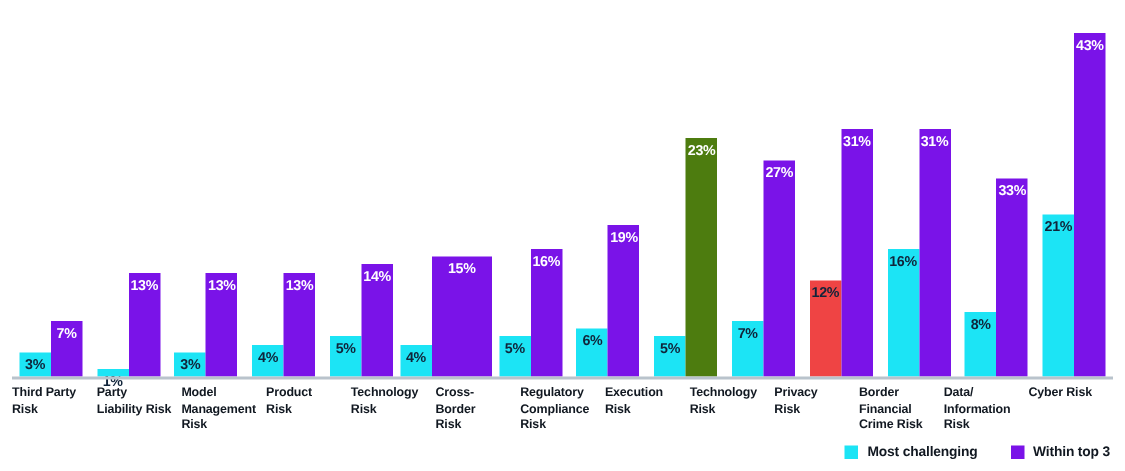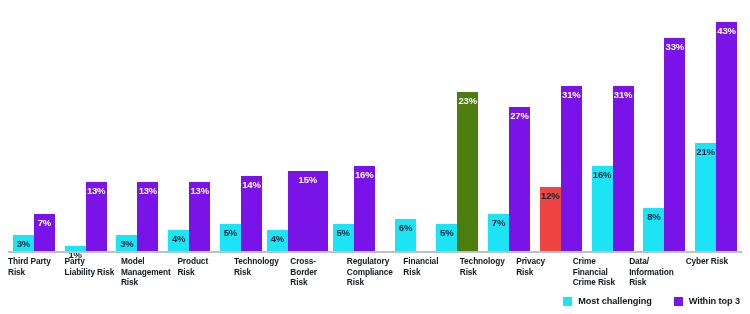--- a/index.html
+++ b/index.html
@@ -192,20 +192,23 @@
           <span class="bar-label">5%</span>
         </div>
         <div class="bar bar-top3" style="height: 85px; background: rgb(122, 19, 232);">
           <span class="bar-label">16%</span>
         </div>
       </div>
       <div class="category-group">
         <div class="bar bar-most" style="height: 32px; background: rgb(28, 228, 245);">
           <span class="bar-label">6%</span>
         </div>
+        <div class="bar bar-top3" style="height: 101px; background: rgb(122, 19, 232);">
+          <span class="bar-label">19%</span>
+        </div>
       </div>
       <div class="category-group">
         <div class="bar bar-most" style="height: 27px; background: rgb(28, 228, 245);">
           <span class="bar-label">5%</span>
         </div>
         <div class="bar bar-top3" style="height: 159px; background: #4d7c0f;">
           <span class="bar-label">23%</span>
         </div>
       </div>
       <div class="category-group">
@@ -229,21 +232,21 @@
           <span class="bar-label">16%</span>
         </div>
         <div class="bar bar-top3" style="height: 165px; background: rgb(122, 19, 232);">
           <span class="bar-label">31%</span>
         </div>
       </div>
       <div class="category-group">
         <div class="bar bar-most" style="height: 43px; background: rgb(28, 228, 245);">
           <span class="bar-label">8%</span>
         </div>
-        <div class="bar bar-top3" style="height: 213px; background: rgb(122, 19, 232);">
+        <div class="bar bar-top3" style="height: 132px; background: rgb(122, 19, 232);">
           <span class="bar-label">33%</span>
         </div>
       </div>
       <div class="category-group">
         <div class="bar bar-most" style="height: 108px; background: rgb(28, 228, 245);">
           <span class="bar-label">21%</span>
         </div>
         <div class="bar bar-top3" style="height: 229px; background: rgb(122, 19, 232);">
           <span class="bar-label">43%</span>
         </div>
@@ -277,32 +280,32 @@
       <div class="x-label">
         <div>Cross- Border</div>
         <div>Risk</div>
       </div>
       <div class="x-label">
         <div>Regulatory</div>
         <div>Compliance</div>
         <div>Risk</div>
       </div>
       <div class="x-label">
-        <div>Financial Risk</div>
+        <div>Execution Risk</div>
       </div>
       <div class="x-label">
         <div>Technology</div>
         <div>Risk</div>
       </div>
       <div class="x-label">
         <div>Privacy</div>
         <div>Risk</div>
       </div>
       <div class="x-label">
-        <div>Crime</div>
+        <div>Border</div>
         <div>Financial</div>
         <div>Crime Risk</div>
       </div>
       <div class="x-label">
         <div>Data/</div>
         <div>Information</div>
         <div>Risk</div>
       </div>
       <div class="x-label">
         <div>Cyber Risk</div>

